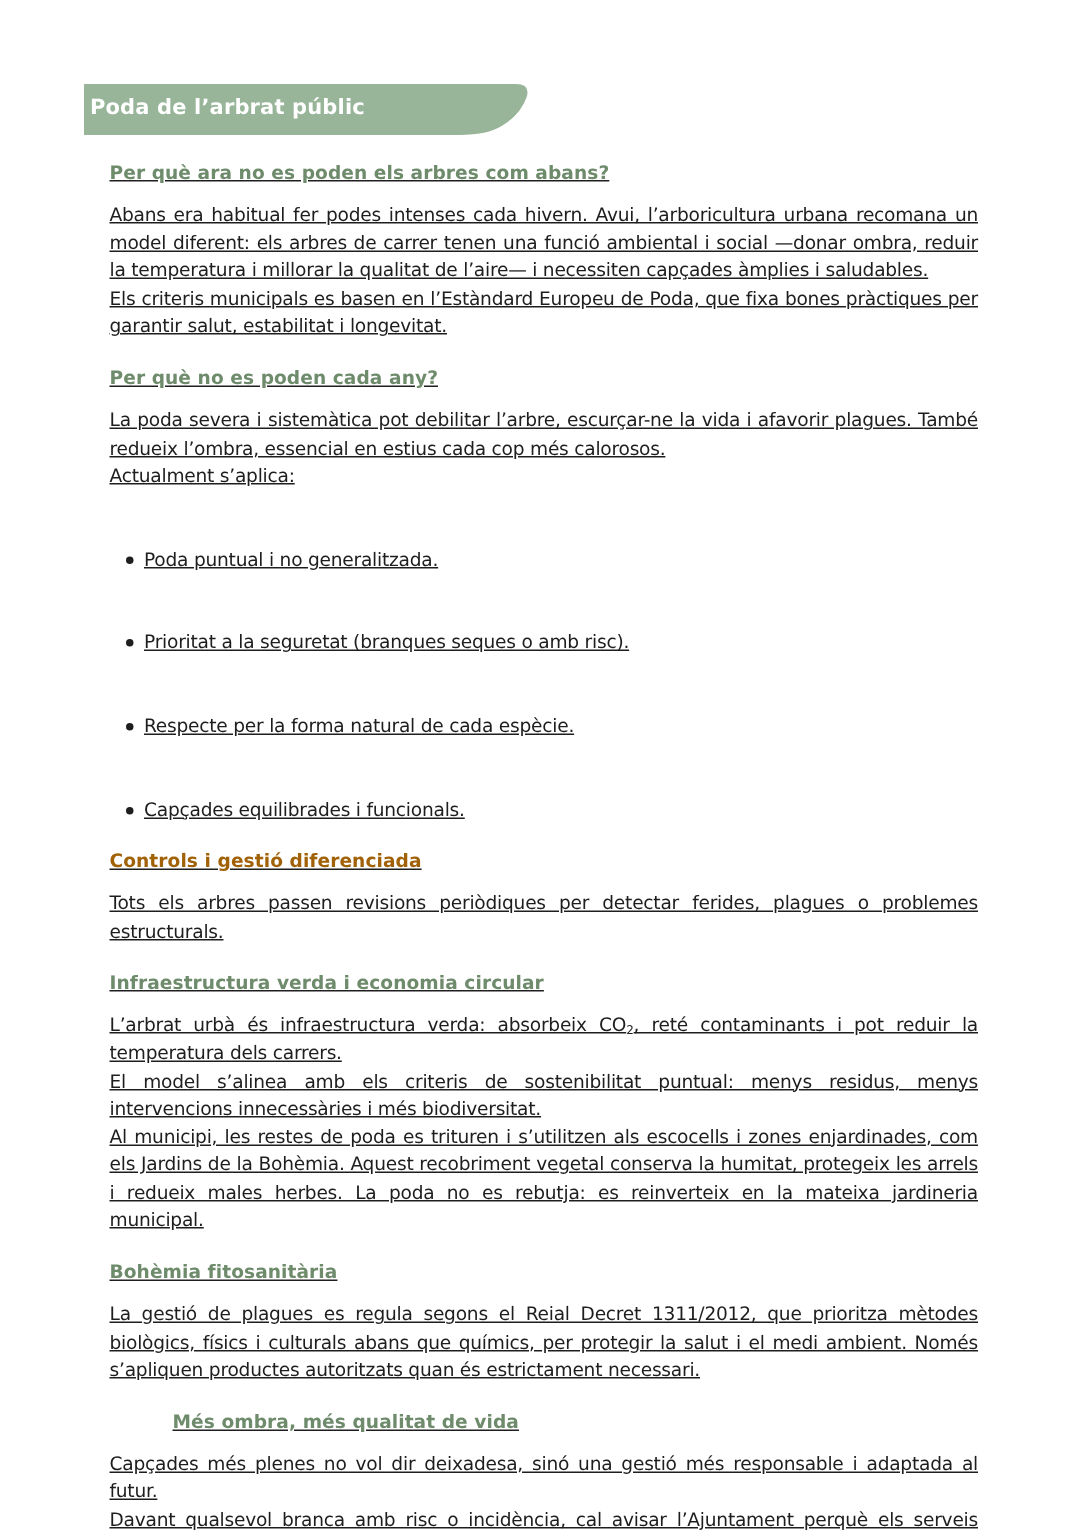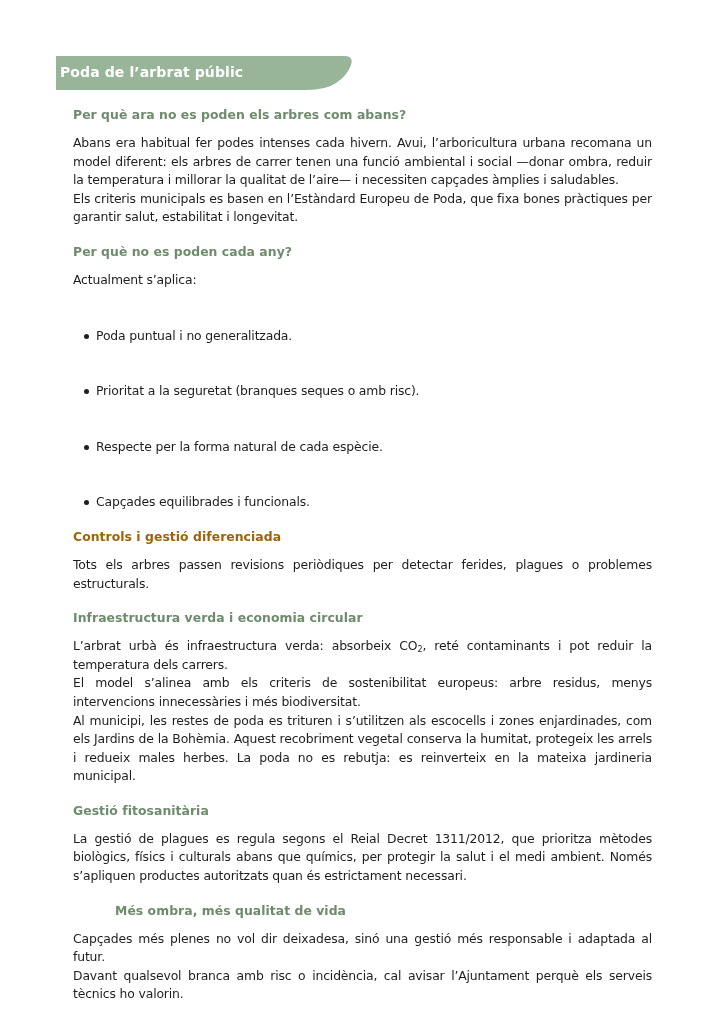--- a/index.html
+++ b/index.html
@@ -3,21 +3,21 @@
 <meta charset="utf-8">
 <style>
   html, body { margin: 0; padding: 0; background: #ffffff; }
   body { width: 724px; height: 1024px; position: relative; overflow: hidden;
          font-family: "DejaVu Sans", sans-serif; color: #1e1e1e; }
   .banner { position: absolute; left: 56px; top: 56px; width: 297px; height: 16px; }
   .banner svg { position: absolute; left: 0; top: 0; }
   .banner-title { position: absolute; left: 4px; top: 8px; font-size: 14px; font-weight: bold;
                   color: #ffffff; letter-spacing: 0.1px; white-space: nowrap; }
   .content { position: absolute; left: 73px; top: 106px; width: 579px; }
-  .section { margin-bottom: 16px; }
+  .section { margin-bottom: 16px; text-decoration: underline; }
   .section h2 { font-size: 12.4px; font-weight: bold; color: #6e8b6c; margin: 0 0 10px 0;
                 line-height: 18px; letter-spacing: 0.05px; }
   .para { font-size: 12.4px; line-height: 18.6px; margin: 0; text-align: justify;
           letter-spacing: -0.15px; }
   ul.bullets { margin: 0; padding: 0 0 0 23px; list-style: none; }
   ul.bullets li { font-size: 12.4px; line-height: 18.6px; position: relative; letter-spacing: -0.15px; margin-top: 37px; }
   ul.bullets li::before { content: ""; position: absolute; left: -12px; top: 7px; width: 5px; height: 5px;
                           border-radius: 50%; background: #1e1e1e; }
   sub { font-size: 8px; vertical-align: -2px; line-height: 0; }
 </style>
@@ -34,43 +34,44 @@
 <div class="content">
 
   <div class="section">
     <h2 style="color: rgb(110, 139, 108);">Per què ara no es poden els arbres com abans?</h2>
     <p class="para">Abans era habitual fer podes intenses cada hivern. Avui, l’arboricultura urbana recomana un model diferent: els arbres de carrer tenen una funció ambiental i social —donar ombra, reduir la temperatura i millorar la qualitat de l’aire— i necessiten capçades àmplies i saludables.</p>
     <p class="para">Els criteris municipals es basen en l’Estàndard Europeu de Poda, que fixa bones pràctiques per garantir salut, estabilitat i longevitat.</p>
   </div>
 
   <div class="section">
     <h2 style="color: rgb(110, 139, 108);">Per què no es poden cada any?</h2>
+    <p class="para">La poda severa i sistemàtica pot debilitar l’arbre, escurçar-ne la vida i afavorir plagues. També redueix l’ombra, essencial en estius cada cop més calorosos.</p>
     <p class="para">Actualment s’aplica:</p>
     <ul class="bullets">
       <li>Poda puntual i no generalitzada.</li>
       <li>Prioritat a la seguretat (branques seques o amb risc).</li>
       <li>Respecte per la forma natural de cada espècie.</li>
       <li>Capçades equilibrades i funcionals.</li>
     </ul>
   </div>
 
   <div class="section">
     <h2 style="color: #a16207;">Controls i gestió diferenciada</h2>
     <p class="para">Tots els arbres passen revisions periòdiques per detectar ferides, plagues o problemes estructurals.</p>
   </div>
 
   <div class="section">
     <h2 style="color: rgb(110, 139, 108);">Infraestructura verda i economia circular</h2>
     <p class="para"><span>L’arbrat urbà és infraestructura verda: absorbeix CO</span><sub>2</sub><span>, reté contaminants i pot reduir la temperatura dels carrers.</span></p>
-    <p class="para">El model s’alinea amb els criteris de sostenibilitat europeus: arbre residus, menys intervencions innecessàries i més biodiversitat.</p>
+    <p class="para">El model s’alinea amb els criteris de sostenibilitat puntual: menys residus, menys intervencions innecessàries i més biodiversitat.</p>
     <p class="para">Al municipi, les restes de poda es trituren i s’utilitzen als escocells i zones enjardinades, com els Jardins de la Bohèmia. Aquest recobriment vegetal conserva la humitat, protegeix les arrels i redueix males herbes. La poda no es rebutja: es reinverteix en la mateixa jardineria municipal.</p>
   </div>
 
   <div class="section">
-    <h2 style="color: rgb(110, 139, 108);">Gestió fitosanitària</h2>
+    <h2 style="color: rgb(110, 139, 108);">Bohèmia fitosanitària</h2>
     <p class="para">La gestió de plagues es regula segons el Reial Decret 1311/2012, que prioritza mètodes biològics, físics i culturals abans que químics, per protegir la salut i el medi ambient. Només s’apliquen productes autoritzats quan és estrictament necessari.</p>
   </div>
 
   <div class="section">
     <h2 style="color: rgb(110, 139, 108); margin-left: 42px;">Més ombra, més qualitat de vida</h2>
     <p class="para">Capçades més plenes no vol dir deixadesa, sinó una gestió més responsable i adaptada al futur.</p>
     <p class="para">Davant qualsevol branca amb risc o incidència, cal avisar l’Ajuntament perquè els serveis tècnics ho valorin.</p>
   </div>
 
 </div>

